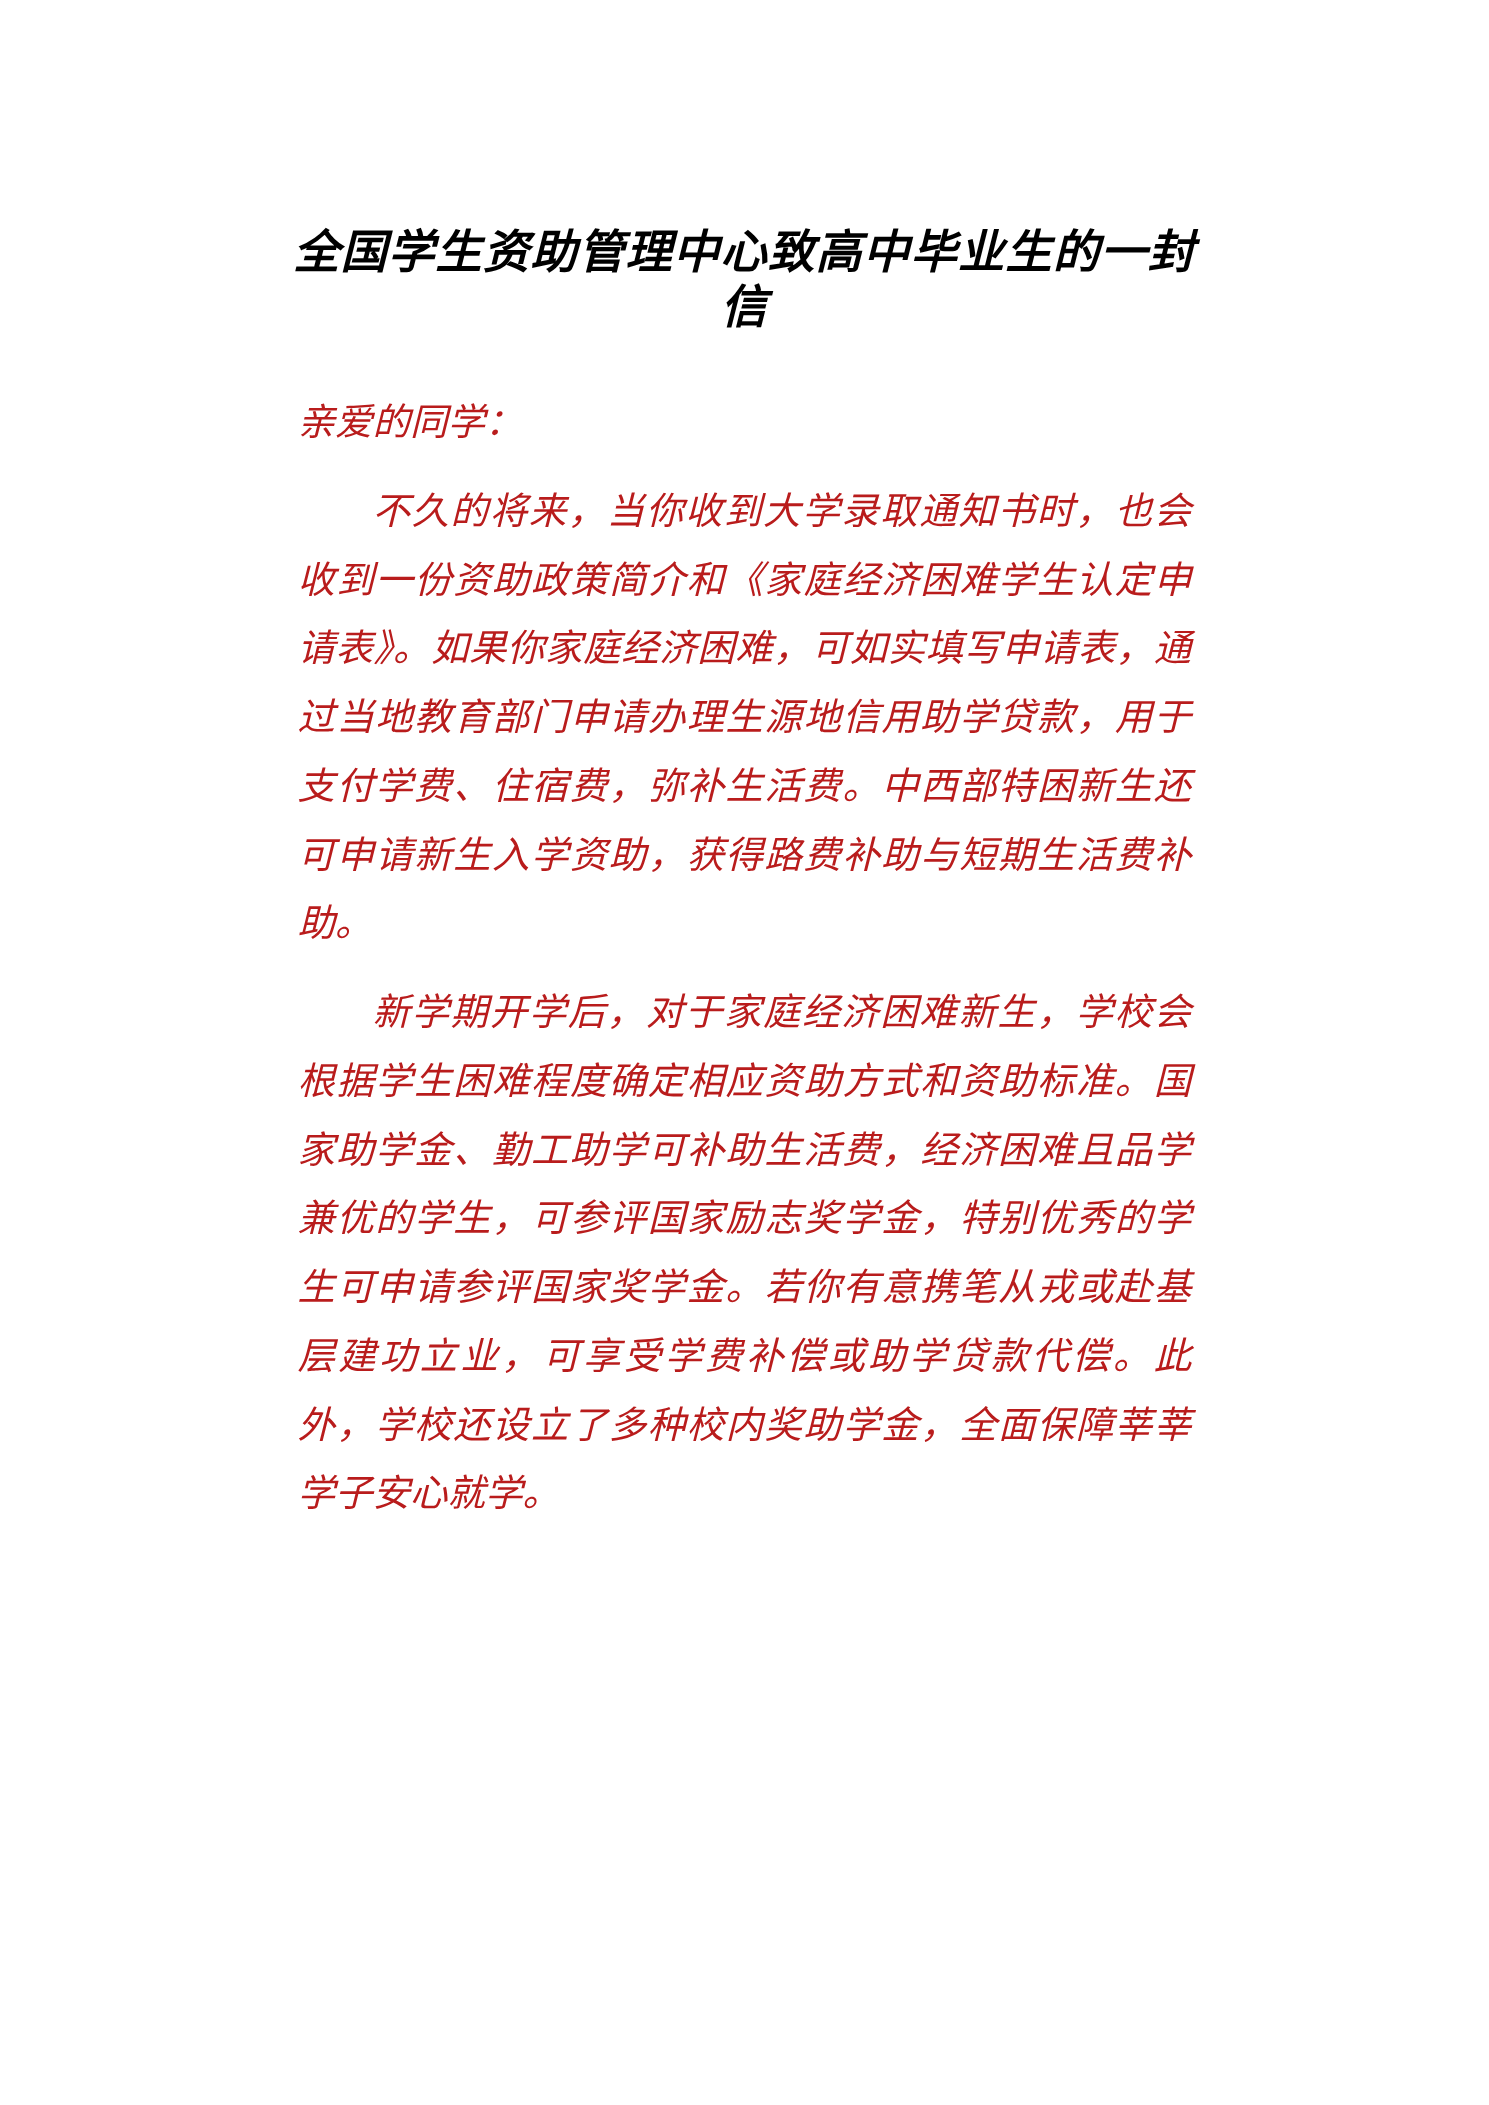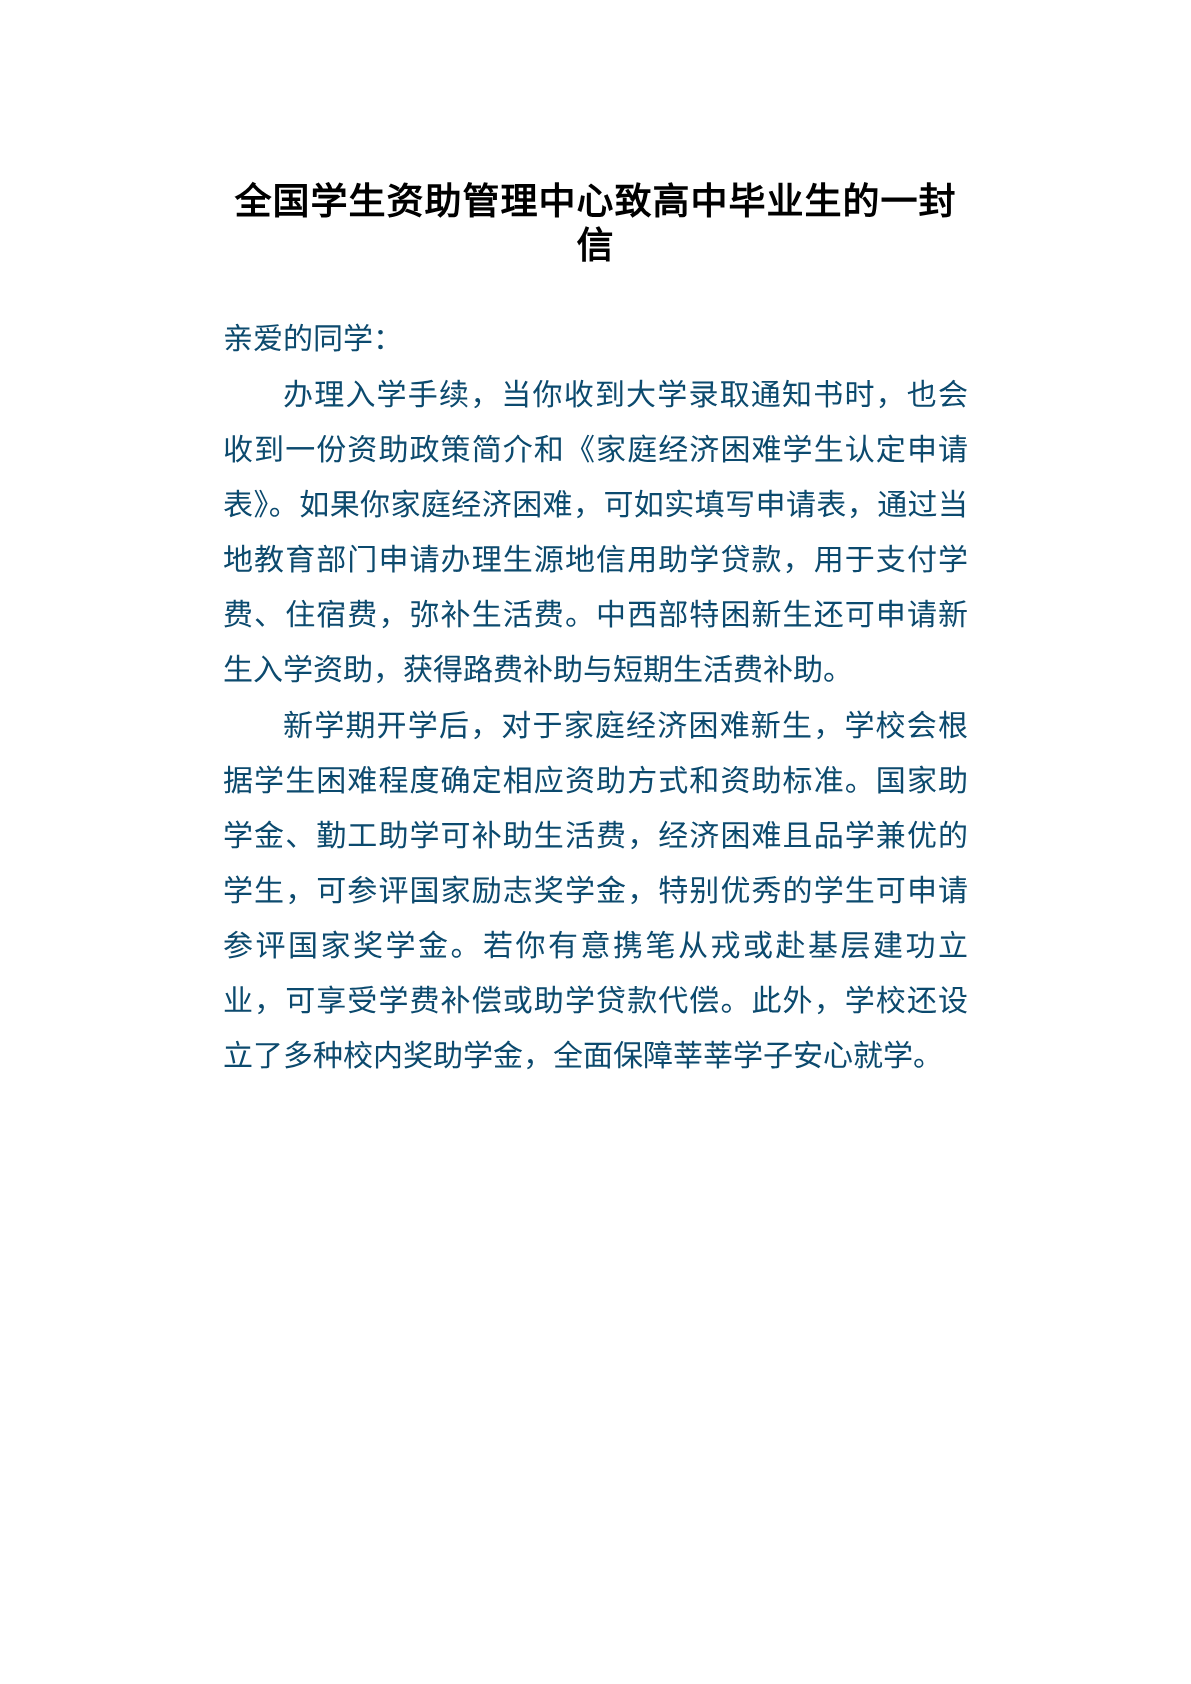--- a/index.html
+++ b/index.html
@@ -11,55 +11,56 @@
     position: relative;
     width: 1113px;
     height: 1684px;
     margin: 0 auto;
     background: #ffffff;
     box-sizing: border-box;
     padding: 180px 183px 16px 183px;
     color: #000000;
     font-family: "Liberation Serif", serif;
     overflow: hidden;
+    font-style: italic;
   }
   .doc-title {
     margin: 0 0 43px 0;
     font-family: "Liberation Sans", sans-serif;
     font-size: 37px;
     font-weight: bold;
     line-height: 44px;
     text-align: center;
     letter-spacing: 1px;
     color: #000000;
   }
   .doc-body p {
-    margin: 1px;
+    margin: 16px;
     font-size: 30px;
     line-height: 55px;
     text-align: justify;
     text-justify: inter-ideograph;
-    color: #0c4a6e;
+    color: #b91c1c;
   }
   .salutation {
     text-indent: 0;
   }
   .para {
     text-indent: 2em;
   }
 </style>
 </head>
 <body>
 
 <div class="page">
   <h1 class="doc-title">全国学生资助管理中心致高中毕业生的一封信</h1>
 
   <div class="doc-body">
     <p class="salutation">亲爱的同学：</p>
 
 
 
-    <p class="para">办理入学手续，当你收到大学录取通知书时，也会收到一份资助政策简介和《家庭经济困难学生认定申请表》。如果你家庭经济困难，可如实填写申请表，通过当地教育部门申请办理生源地信用助学贷款，用于支付学费、住宿费，弥补生活费。中西部特困新生还可申请新生入学资助，获得路费补助与短期生活费补助。</p>
+    <p class="para">不久的将来，当你收到大学录取通知书时，也会收到一份资助政策简介和《家庭经济困难学生认定申请表》。如果你家庭经济困难，可如实填写申请表，通过当地教育部门申请办理生源地信用助学贷款，用于支付学费、住宿费，弥补生活费。中西部特困新生还可申请新生入学资助，获得路费补助与短期生活费补助。</p>
 
 
     <p class="para">新学期开学后，对于家庭经济困难新生，学校会根据学生困难程度确定相应资助方式和资助标准。国家助学金、勤工助学可补助生活费，经济困难且品学兼优的学生，可参评国家励志奖学金，特别优秀的学生可申请参评国家奖学金。若你有意携笔从戎或赴基层建功立业，可享受学费补偿或助学贷款代偿。此外，学校还设立了多种校内奖助学金，全面保障莘莘学子安心就学。</p>
   </div>
 </div>
 
 </body></html>

